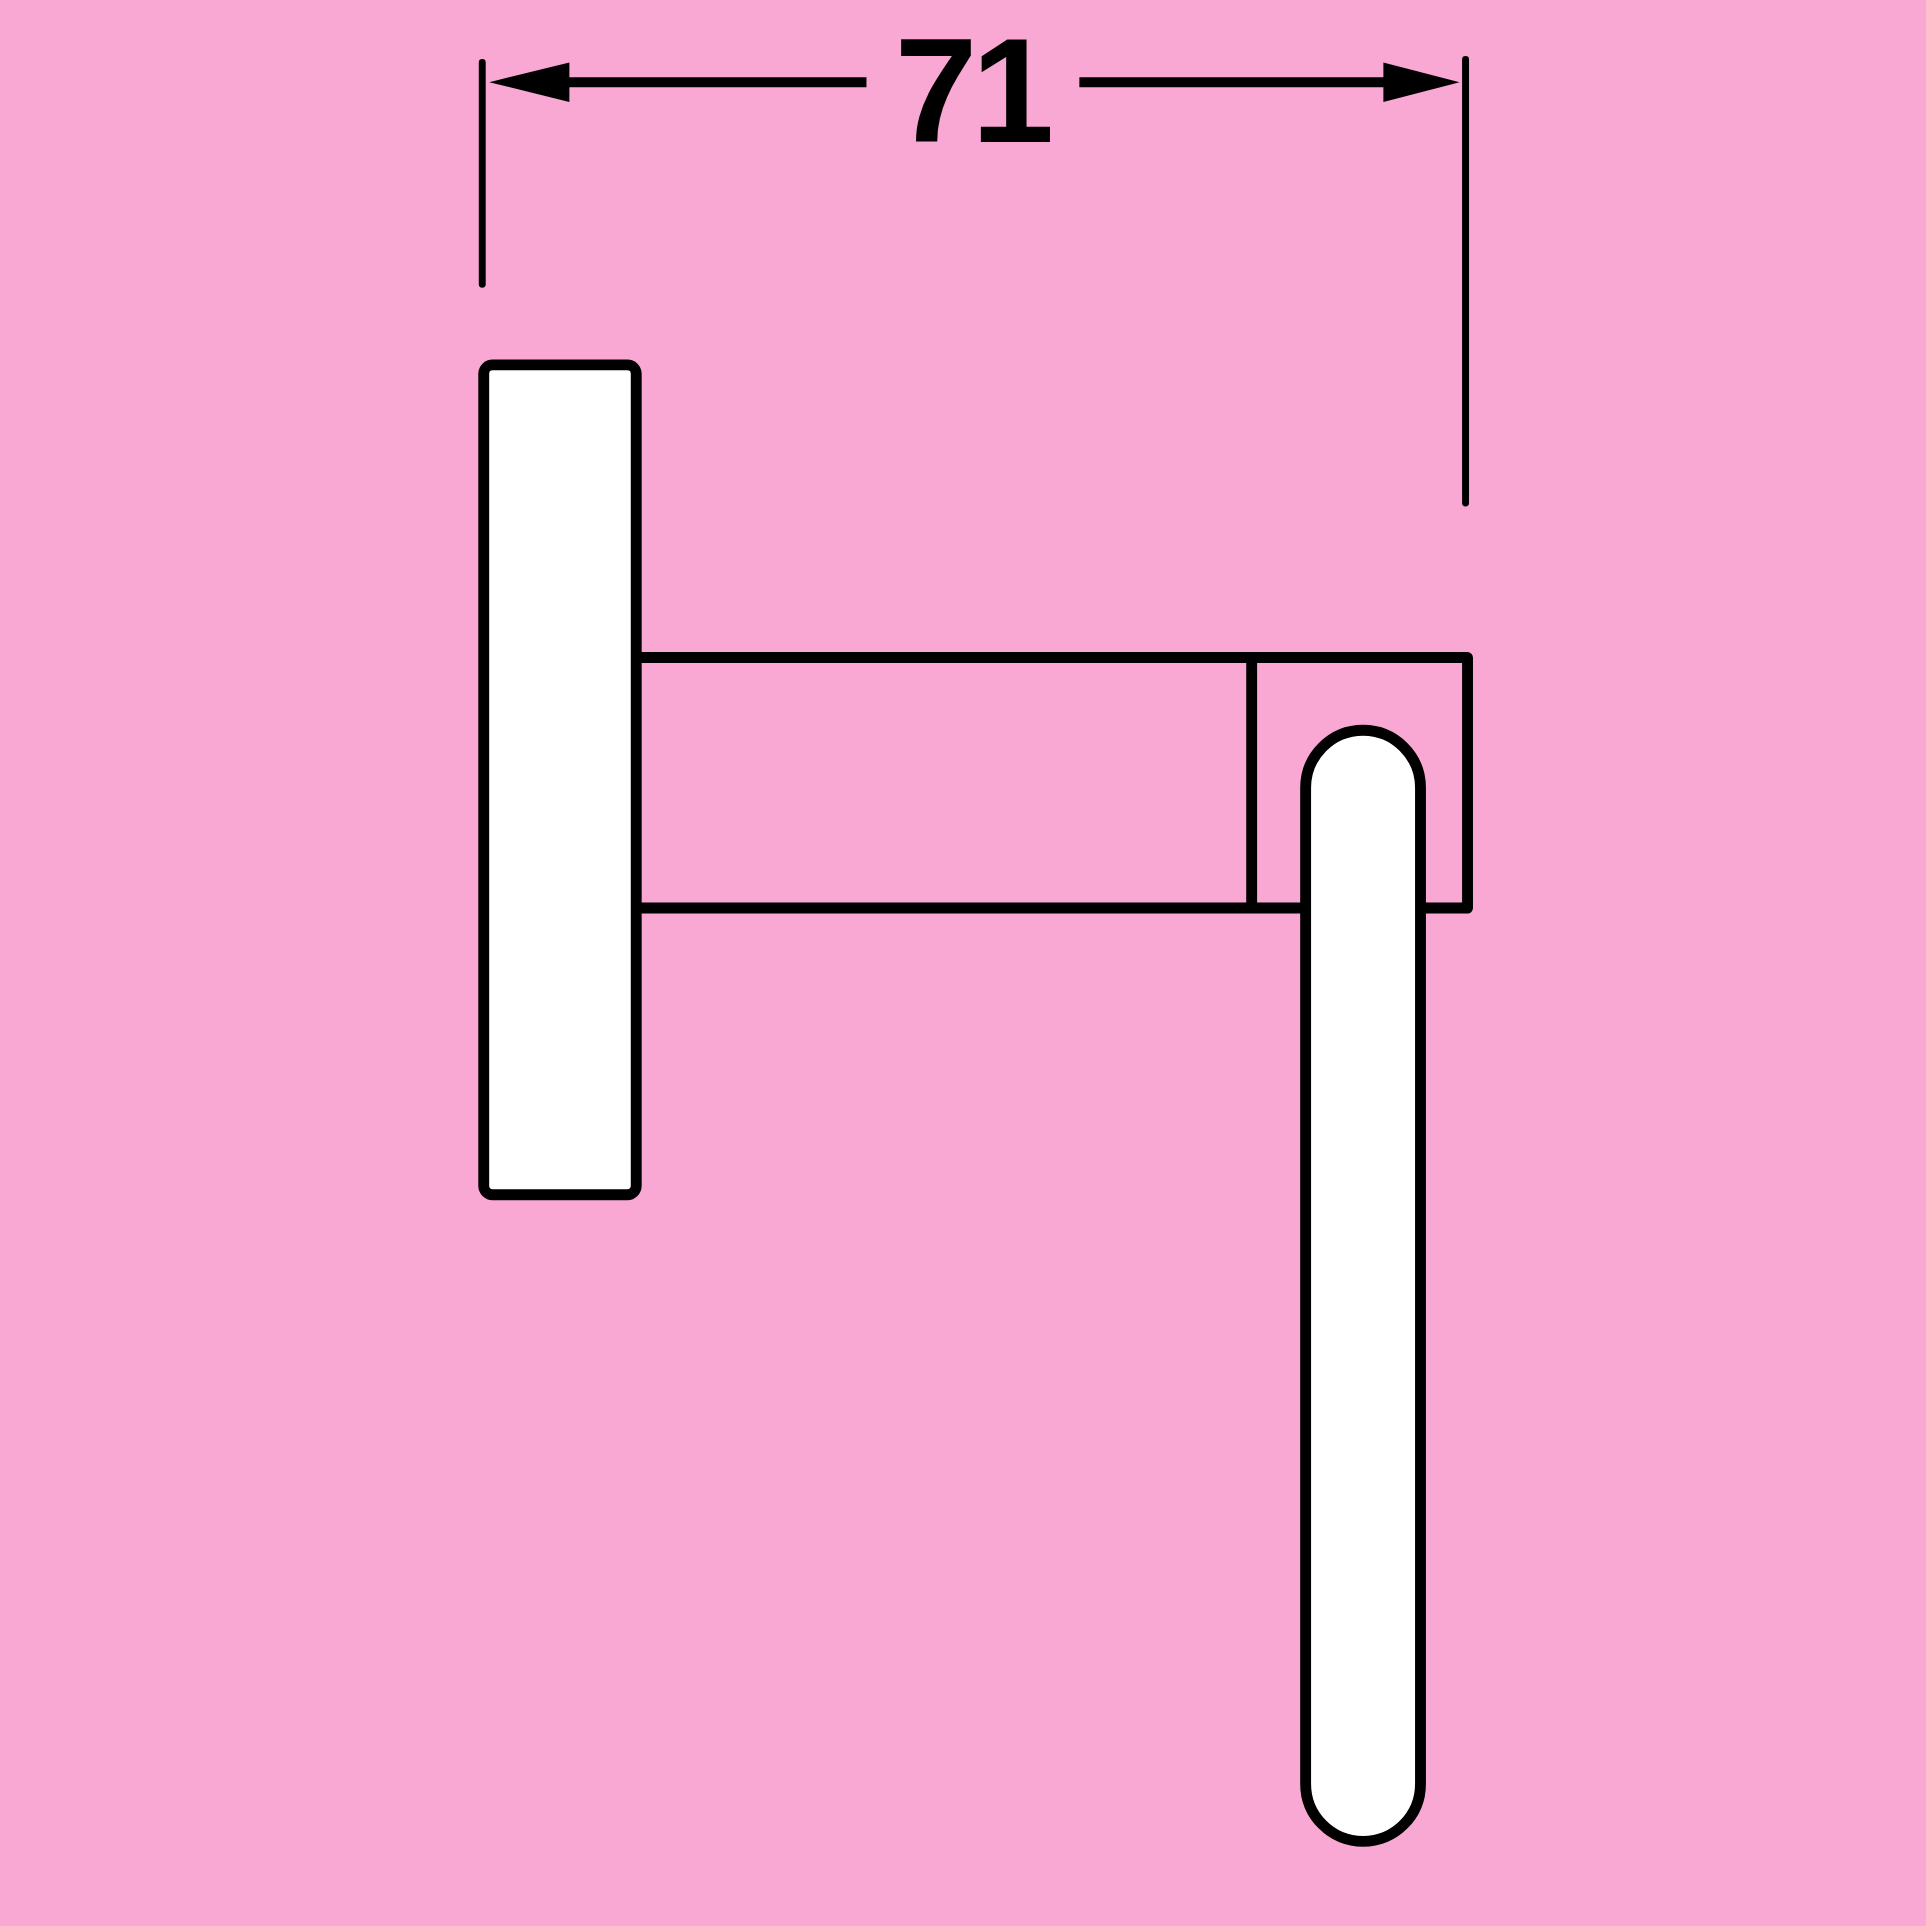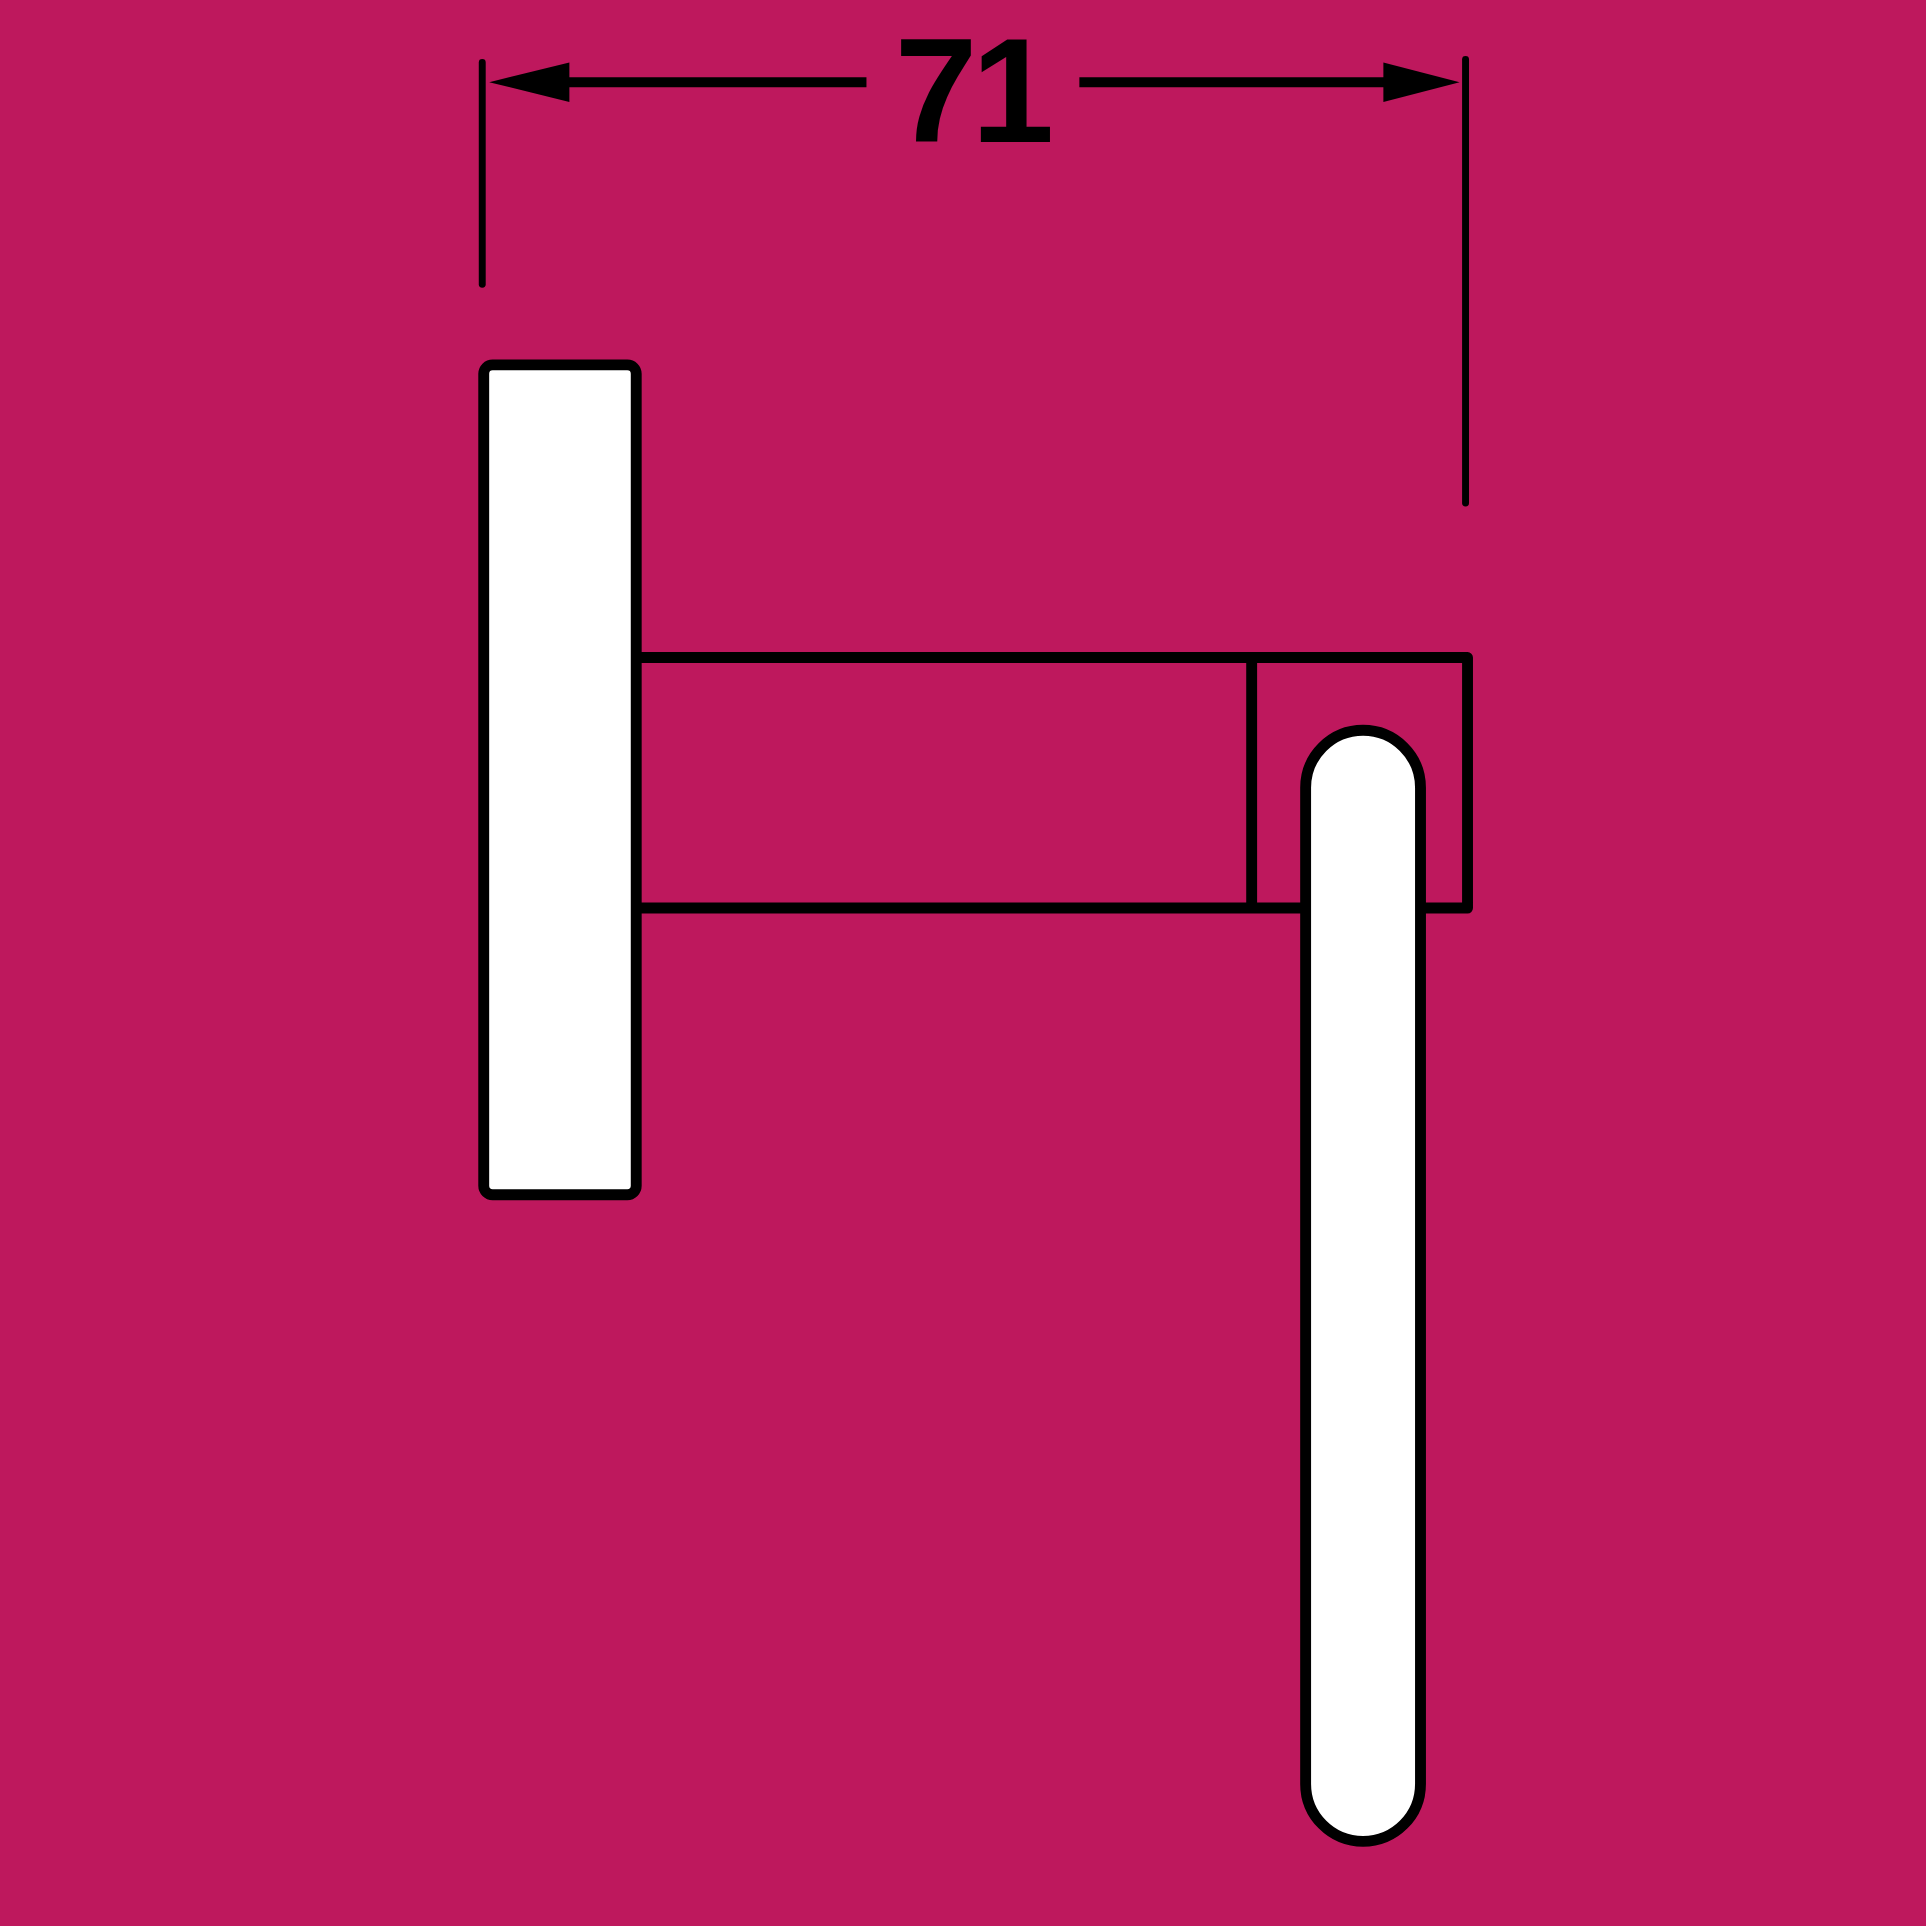--- a/index.html
+++ b/index.html
@@ -5,21 +5,21 @@
     html, body {
       margin: 0;
       padding: 0;
       background: #ffffff;
       font-family: "Liberation Sans", sans-serif;
     }
     .canvas {
       position: relative;
       width: 1927px;
       height: 1927px;
-      background: #be185d;
+      background: #f9a8d4;
       overflow: hidden;
     }
     .drawing-svg {
       display: block;
       width: 100%;
       height: 100%;
     }
     .dim-text {
       font-family: "Liberation Sans", "DejaVu Sans", sans-serif;
       font-weight: 700;

